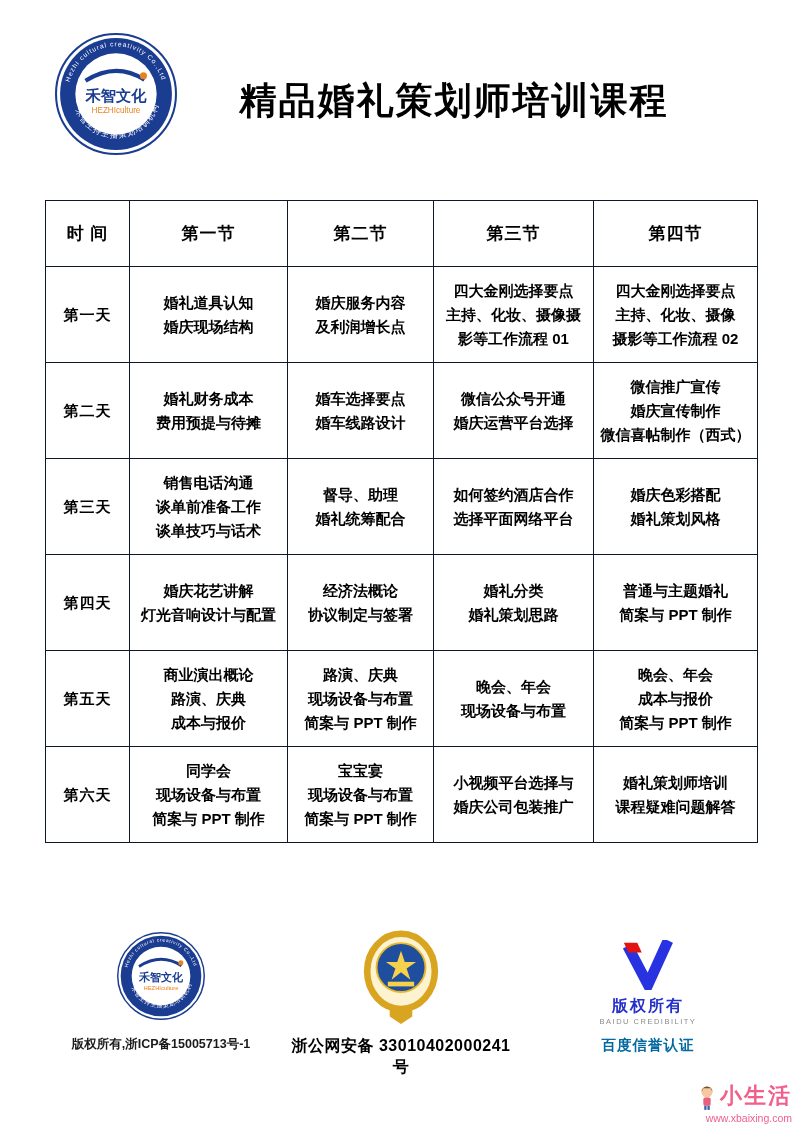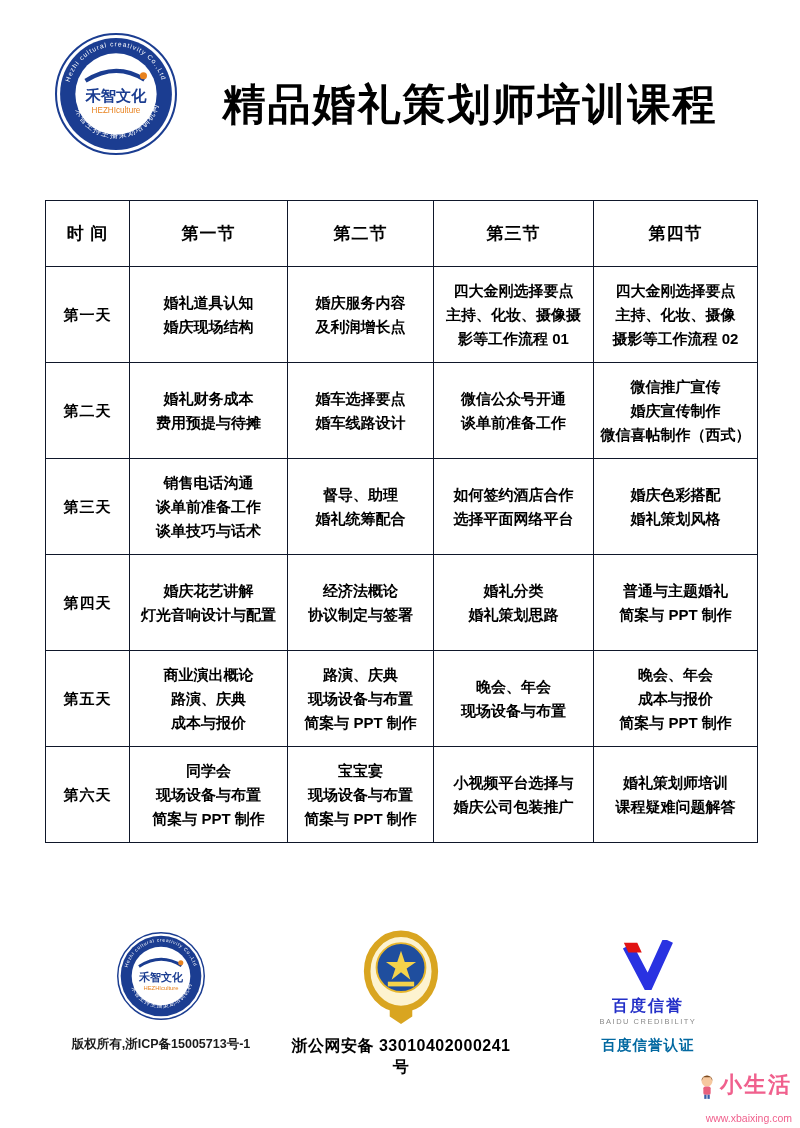--- a/index.html
+++ b/index.html
@@ -3,22 +3,22 @@
 <meta charset="utf-8">
 <style>
   * { margin:0; padding:0; box-sizing:border-box; }
   html,body { background:#ffffff; }
   body { font-family:"Liberation Sans","DejaVu Sans",sans-serif; color:#000; }
   .page { position:relative; width:800px; height:1128px; margin:0 auto; background:#ffffff; overflow:hidden; }
 
   
   .logo-wrap { position:absolute; left:55px; top:33px; width:122px; height:122px; }
   .logo-wrap svg { width:100%; height:100%; }
-  .page-title { position:absolute; left:196px; top:76px; width:548px; text-align:center;
-                font-size:43px; font-weight:900; letter-spacing:2px; color:#000; white-space:nowrap; }
+  .page-title { position:absolute; left:180px; top:76px; width:548px; text-align:center;
+                font-size:37px; font-weight:900; letter-spacing:2px; color:#000; white-space:nowrap; }
 
   
   table.schedule { position:absolute; left:45px; top:200px; width:712px; border-collapse:collapse; table-layout:fixed; }
   table.schedule th, table.schedule td { border:1px solid #0f172a; text-align:center; vertical-align:middle; padding:4px 6px; }
   table.schedule th { height:66px; font-size:17px; font-weight:bold; letter-spacing:1px; }
   table.schedule td { height:96px; font-size:15px; font-weight:bold; line-height:1.6; white-space:pre-line; }
   td.day { font-size:16px; letter-spacing:1px; }
 
   
   .footer-left  { position:absolute; left:68px;  top:932px; width:186px; text-align:center; }
@@ -33,21 +33,21 @@
   .footer-right svg { width:54px; height:50px; }
   .baidu-title { margin-top:2px; font-size:16px; font-weight:bold; color:#2430c8; letter-spacing:2px; }
   .baidu-sub { font-size:7.5px; color:#8a8a8a; letter-spacing:1.5px; }
   .baidu-cert { margin-top:10px; font-size:14.5px; font-weight:bold; color:#0369a1; letter-spacing:1px; }
 
   
   .watermark { position:absolute; right:8px; bottom:4px; text-align:right; cursor:pointer; }
   .wm-top { display:flex; align-items:flex-end; justify-content:flex-end; gap:2px; }
   .wm-top svg { width:22px; height:27px; }
   .wm-name { font-size:22px; font-weight:bold; color:#f0608d; letter-spacing:2px; }
-  .wm-url { font-size:10.5px; color:#f0608d; margin-top:12px; }
+  .wm-url { font-size:10.5px; color:#f0608d; margin-top:1px; }
 </style>
 </head>
 <body>
 
 <div class="page">
 
   <div class="logo-wrap">
     <svg viewBox="0 0 120 120">
       <circle cx="60" cy="60" r="59" fill="#ffffff" stroke="#1b3d91" stroke-width="2"></circle>
       <circle cx="60" cy="60" r="55" fill="#1b3d91"></circle>
@@ -101,21 +101,21 @@
 主持、化妆、摄像
 摄影等工作流程 02</td>
       </tr>
       <tr>
         <td class="day">第二天</td>
         <td>婚礼财务成本
 费用预提与待摊</td>
         <td>婚车选择要点
 婚车线路设计</td>
         <td>微信公众号开通
-谈单前准备工作</td>
+婚庆运营平台选择</td>
         <td>微信推广宣传
 婚庆宣传制作
 微信喜帖制作（西式）</td>
       </tr>
       <tr>
         <td class="day">第三天</td>
         <td>销售电话沟通
 谈单前准备工作
 谈单技巧与话术</td>
         <td>督导、助理
@@ -198,21 +198,21 @@
       <path d="M33,84 h24 v8 l-12,8 -12,-8 z" fill="#d9a520"></path>
     </svg>
     <div class="police-text">浙公网安备 33010402000241号</div>
   </div>
 
   <div class="footer-right">
     <svg viewBox="0 0 60 56">
       <path d="M10,12 L30,50 L50,6" fill="none" stroke="#2932e1" stroke-width="12" stroke-linecap="square"></path>
       <polygon points="3,3 18,3 23,14 8,14" fill="#e11313"></polygon>
     </svg>
-    <div class="baidu-title">百度信誉</div>
+    <div class="baidu-title">版权所有</div>
     <div class="baidu-sub">BAIDU CREDIBILITY</div>
     <div class="baidu-cert">百度信誉认证</div>
   </div>
 
   <div class="watermark">
     <div class="wm-top">
       <svg viewBox="0 0 24 28">
         <circle cx="12" cy="8" r="6" fill="#f6c89f"></circle>
         <path d="M6,8 a6,6 0 0 1 12,0 l-2,-4 -8,0 z" fill="#7a4a21"></path>
         <rect x="8" y="14" width="8" height="9" rx="2" fill="#e8607d"></rect>

